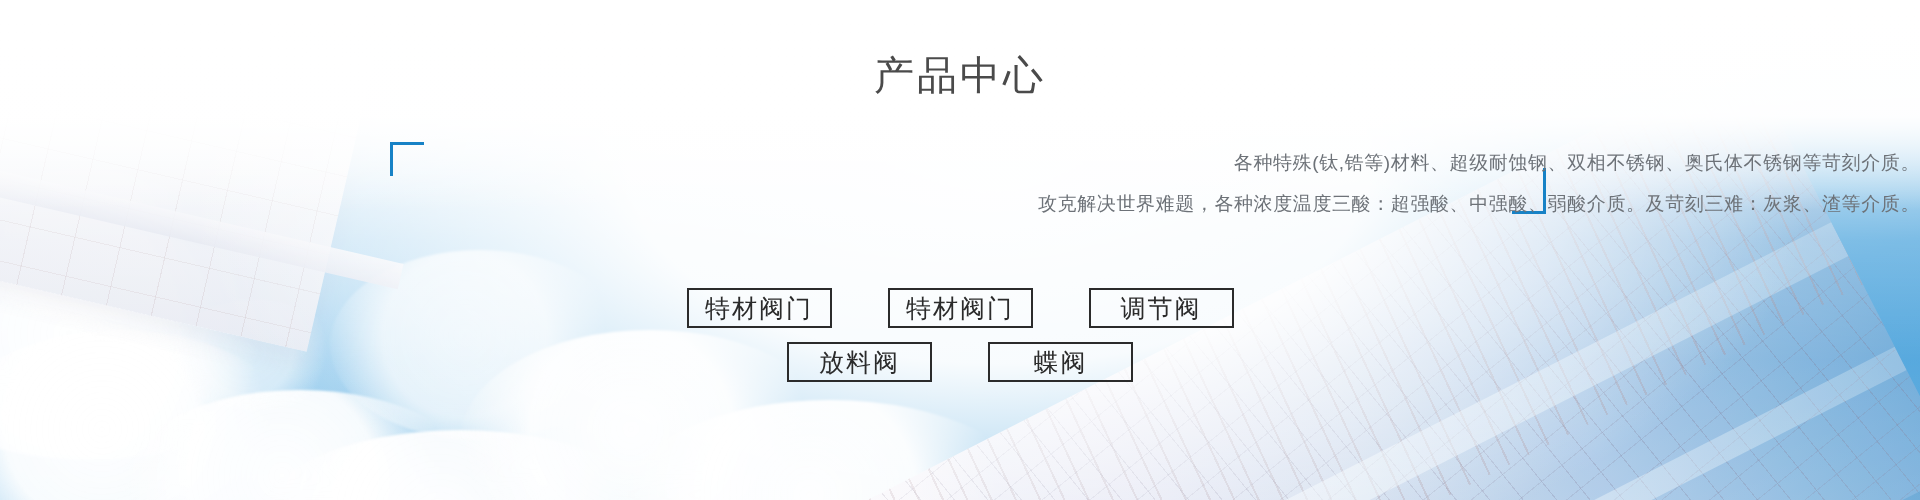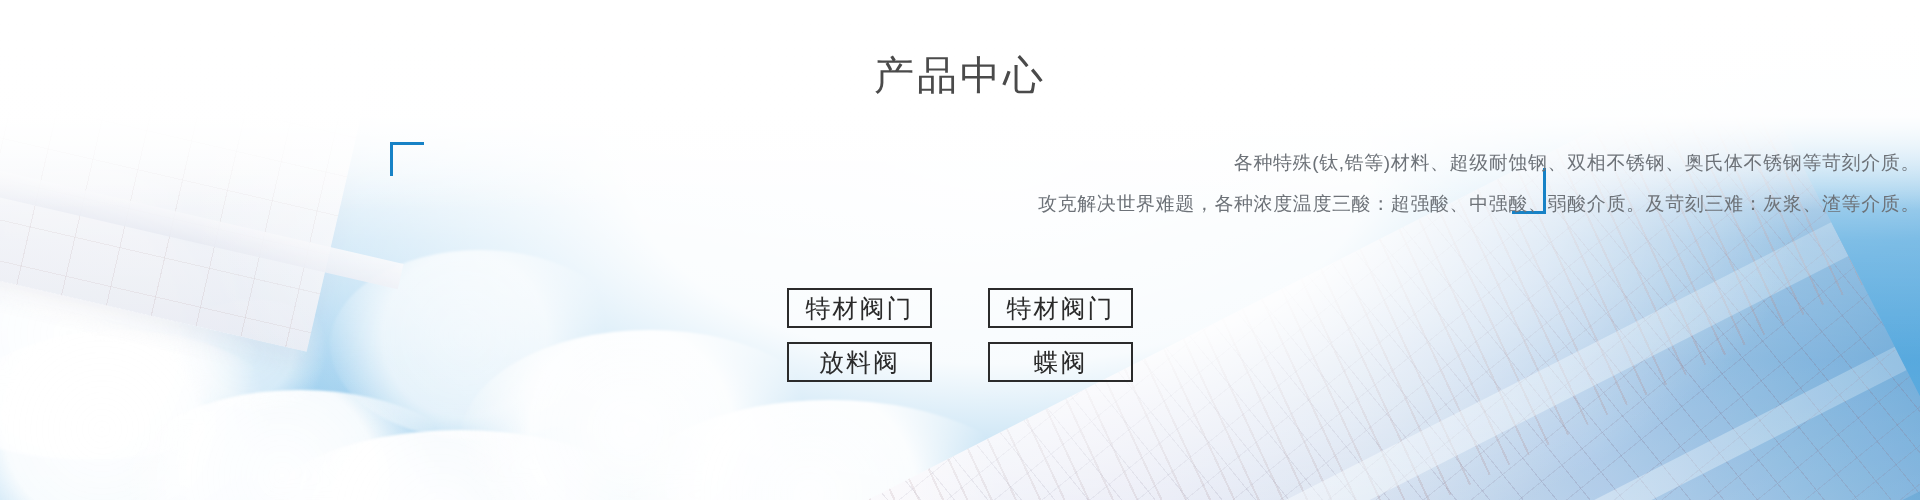--- a/index.html
+++ b/index.html
@@ -239,20 +239,21 @@
 
     <div class="desc-block">
       <p class="desc-line">各种特殊(钛,锆等)材料、超级耐蚀钢、双相不锈钢、奥氏体不锈钢等苛刻介质。</p>
       <p class="desc-line">攻克解决世界难题，各种浓度温度三酸：超强酸、中强酸、弱酸介质。及苛刻三难：灰浆、渣等介质。</p>
     </div>
 
     <div class="cat-rows">
       <div class="cat-row">
         <button class="cat-btn w-lg">特材阀门</button>
         <button class="cat-btn w-lg">特材阀门</button>
+        <button class="cat-btn w-lg">调节阀</button>
       </div>
       <div class="cat-row">
         <button class="cat-btn w-lg">放料阀</button>
         <button class="cat-btn w-lg">蝶阀</button>
       </div>
     </div>
 
   </div>
 </div>
 

